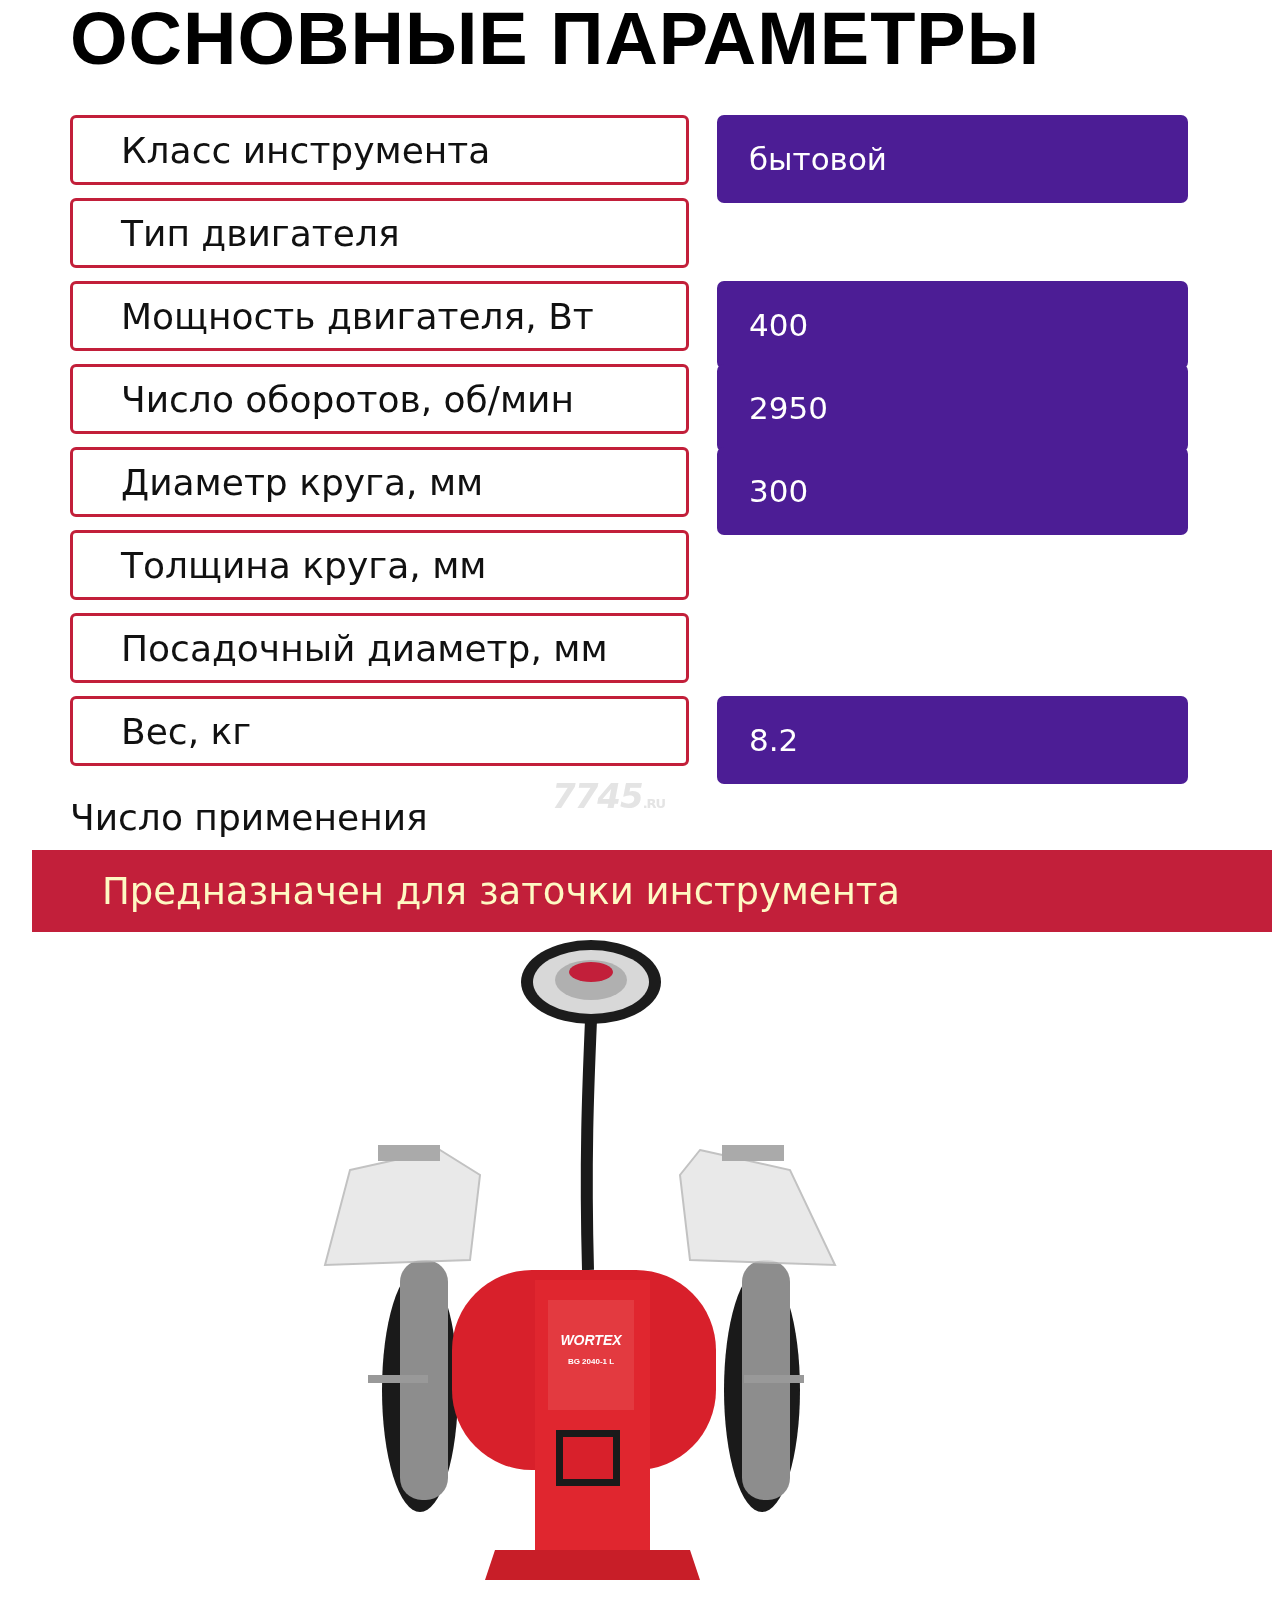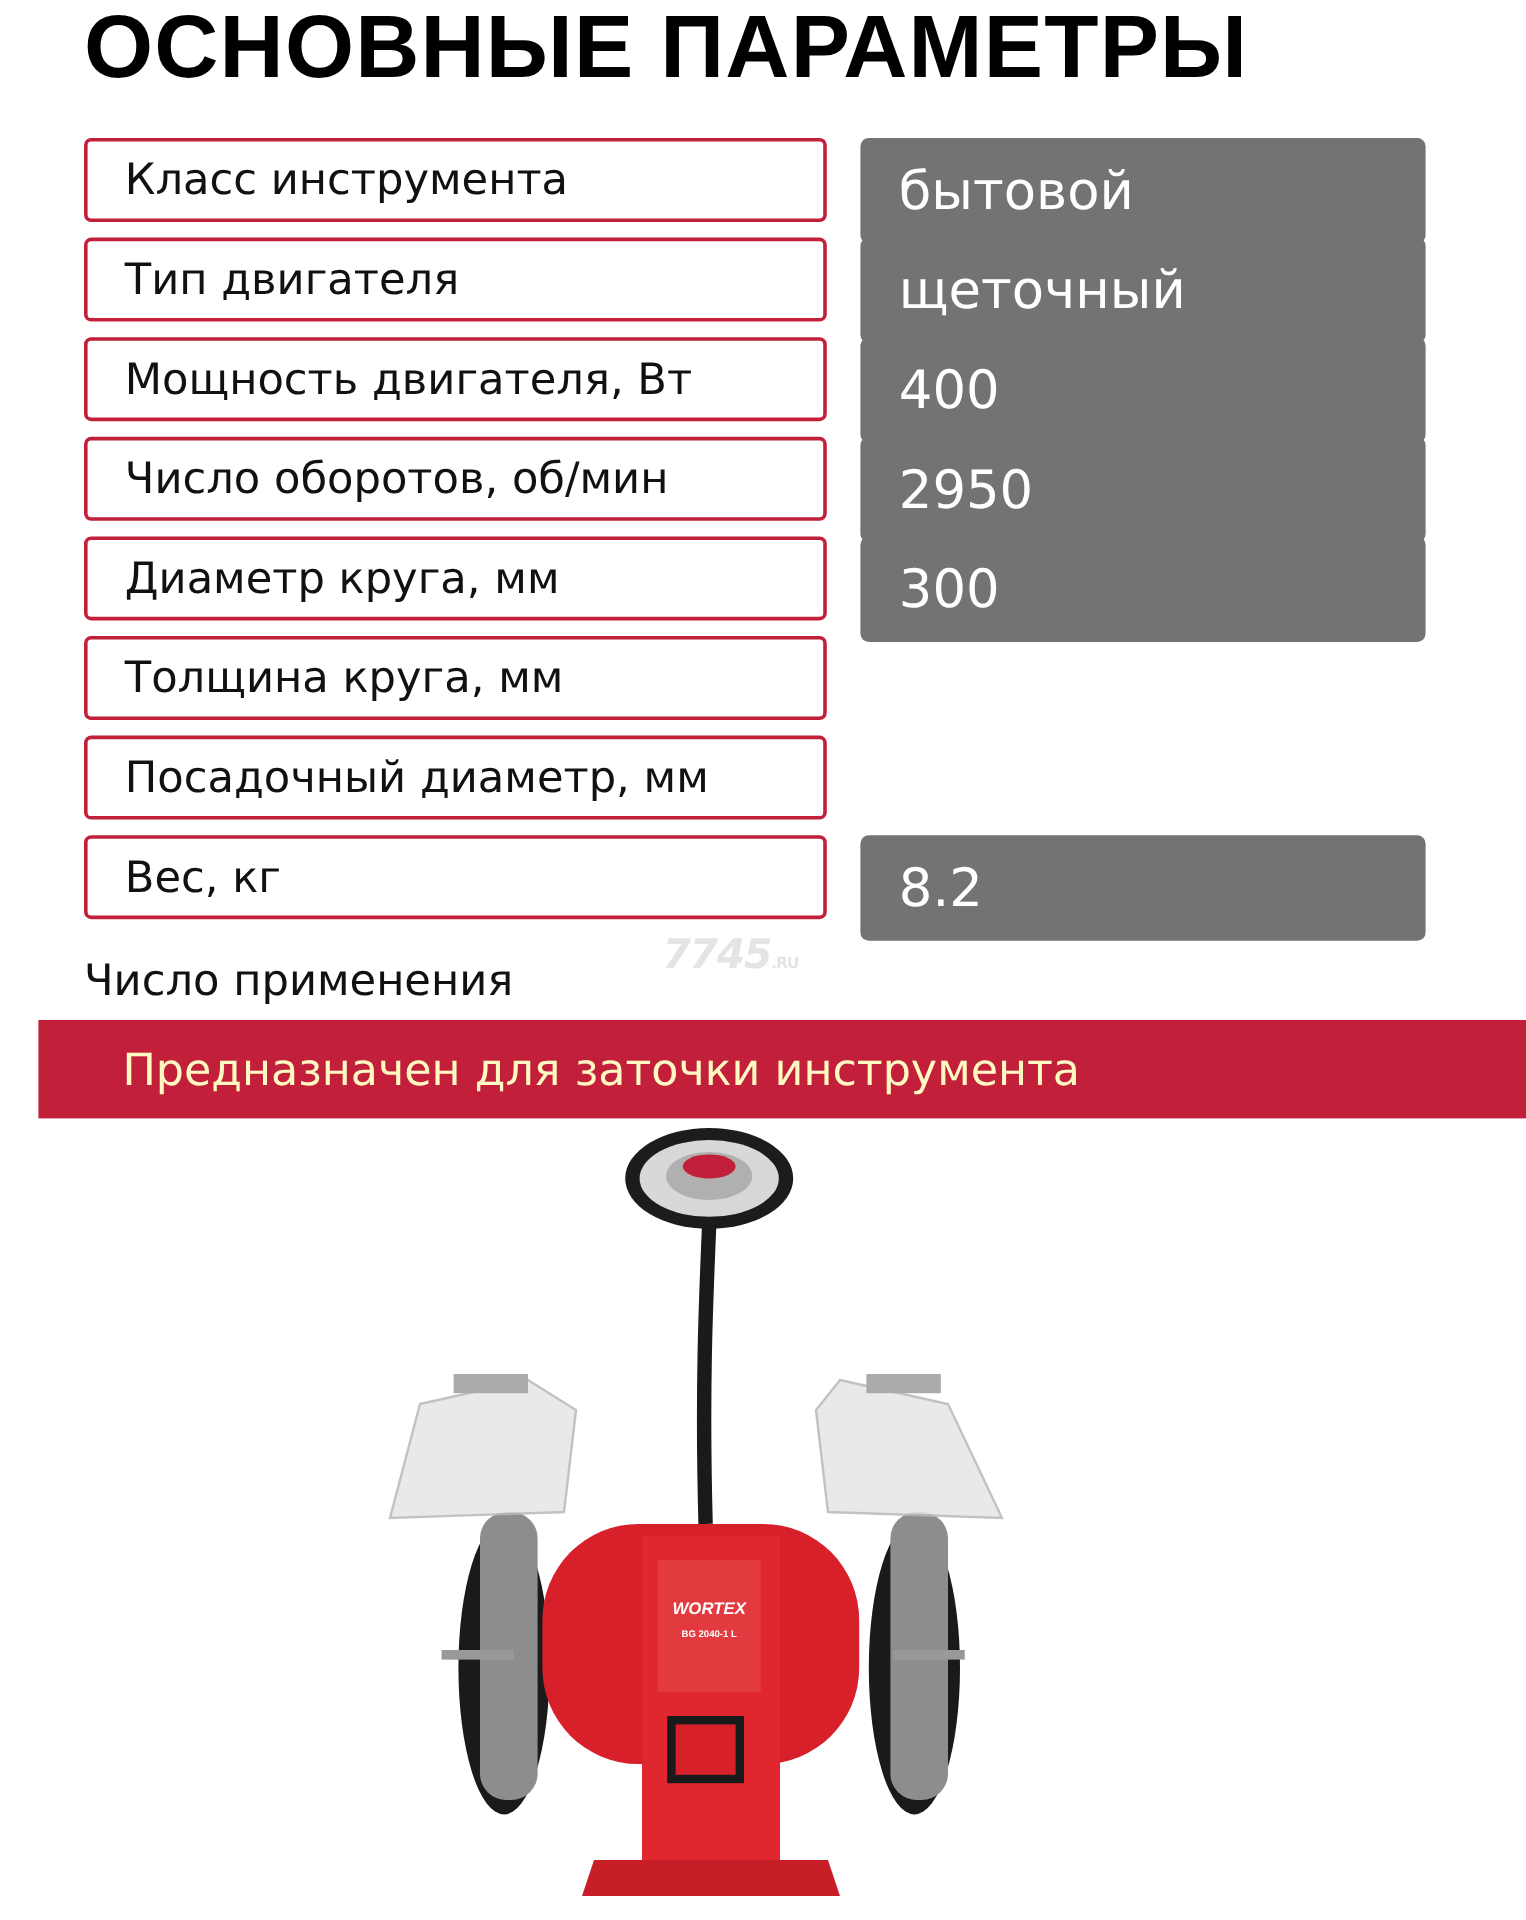--- a/index.html
+++ b/index.html
@@ -10,28 +10,28 @@
     position: absolute; left: 70px; top: -6px; width: 1140px;
     font-family: "Liberation Sans", "DejaVu Sans", sans-serif;
     font-weight: 700; font-size: 74px; letter-spacing: 1px; color: #000;
     white-space: nowrap; line-height: 90px;
   }
 
   .row { position: absolute; left: 70px; width: 1142px; height: 70px; }
   .label-box {
     position: absolute; left: 0; top: 0; width: 619px; height: 70px;
     border: 3px solid #c21f3a; border-radius: 6px; background: #fff;
-    padding-left: 31px; display: flex; align-items: center;
+    padding-left: 48px; display: flex; align-items: center;
     font-size: 36px; color: #111; text-align: right;
   }
   .value-box {
     position: absolute; left: 647px; top: 0; width: 471px; height: 88px;
-    background: #737373; border-radius: 7px;
+    background: #4c1d95; border-radius: 7px;
     padding-left: 32px; display: flex; align-items: center;
-    font-size: 44px; color: #ffffff;
+    font-size: 31px; color: #ffffff;
   }
 
   .section-label {
     position: absolute; left: 70px; top: 797px; font-size: 36px; color: #111;
   }
   .watermark {
     position: absolute; left: 552px; top: 776px; font-size: 34px; font-weight: 700;
     color: #e4e4e4; font-style: italic; letter-spacing: -1px;
   }
   .watermark small { font-size: 13px; font-style: normal; }
@@ -47,21 +47,20 @@
 <body>
 
 <div class="title">ОСНОВНЫЕ ПАРАМЕТРЫ</div>
 
 <div class="row" style="top:115px">
   <div class="label-box">Класс инструмента</div>
   <div class="value-box">бытовой</div>
 </div>
 <div class="row" style="top:198px">
   <div class="label-box">Тип двигателя</div>
-  <div class="value-box">щеточный</div>
 </div>
 <div class="row" style="top:281px">
   <div class="label-box">Мощность двигателя, Вт</div>
   <div class="value-box">400</div>
 </div>
 <div class="row" style="top:364px">
   <div class="label-box">Число оборотов, об/мин</div>
   <div class="value-box">2950</div>
 </div>
 <div class="row" style="top:447px">

